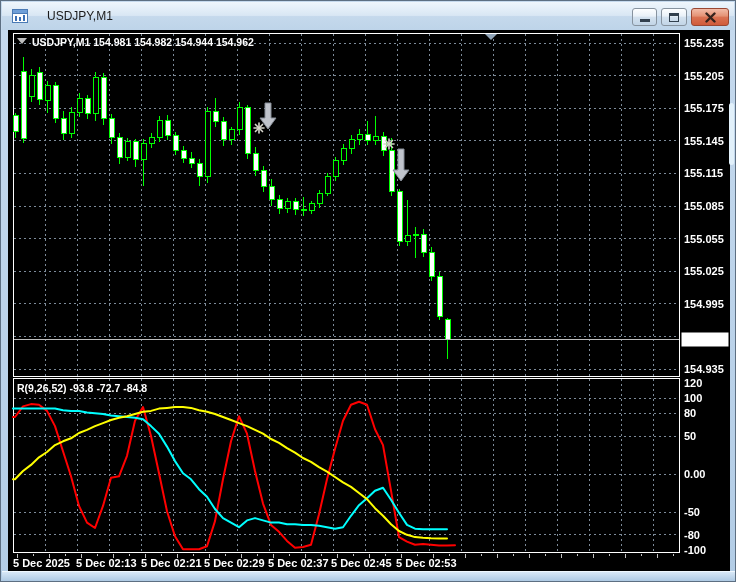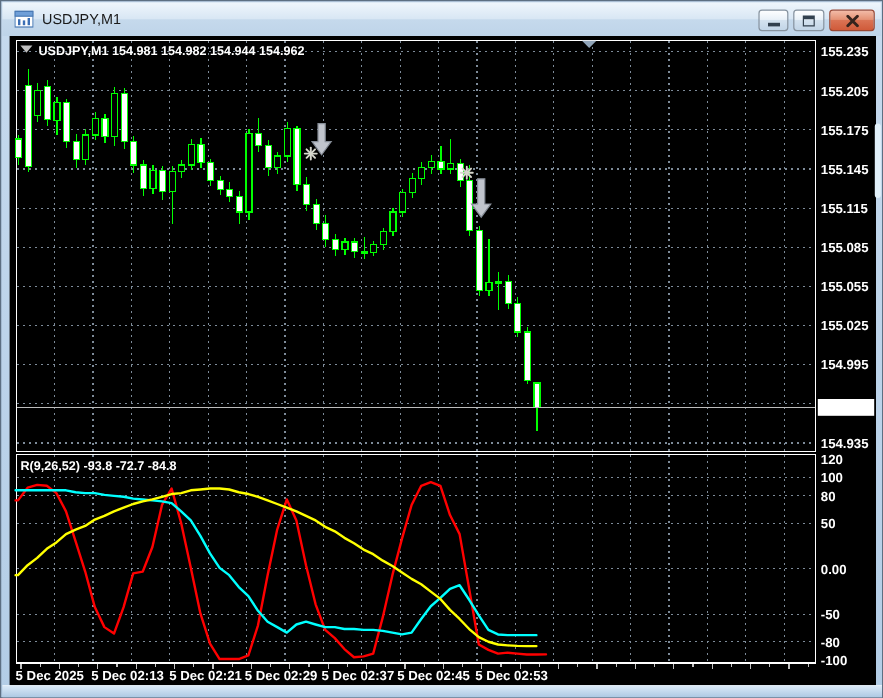--- a/index.html
+++ b/index.html
@@ -10,21 +10,21 @@
     border:1px solid #5d6f82;
     font-family:"Liberation Sans",sans-serif;
     overflow:hidden;
   }
   .titlebar{
     position:absolute;left:1px;top:1px;width:732px;height:28px;
     background:linear-gradient(#eff6fc,#d9e7f4 48%,#c5d9ec 52%,#bed4e9);
     display:flex;align-items:center;
   }
   .app-icon{width:16px;height:16px;margin-left:10px;display:inline-block;}
-  .title-text{margin-left:7px;font-size:12px;color:#1a1a1a;}
+  .title-text{margin-left:19px;font-size:12px;color:#1a1a1a;}
   .win-buttons{position:absolute;right:5px;top:6px;display:flex;gap:4px;}
   .wbtn{
     height:18px;border:1px solid #87939f;border-radius:3px;
     background:linear-gradient(#fdfeff,#e9f1f8 45%,#d4e2ef 50%,#c2d5e7);
     display:flex;align-items:center;justify-content:center;
   }
   .wbtn.min{width:25px;} .wbtn.rest{width:26px;} 
   .wbtn.close{
     width:38px;border-color:#9a4732;
     background:linear-gradient(#f2bba7,#e49275 45%,#da7354 50%,#d05b3a);

